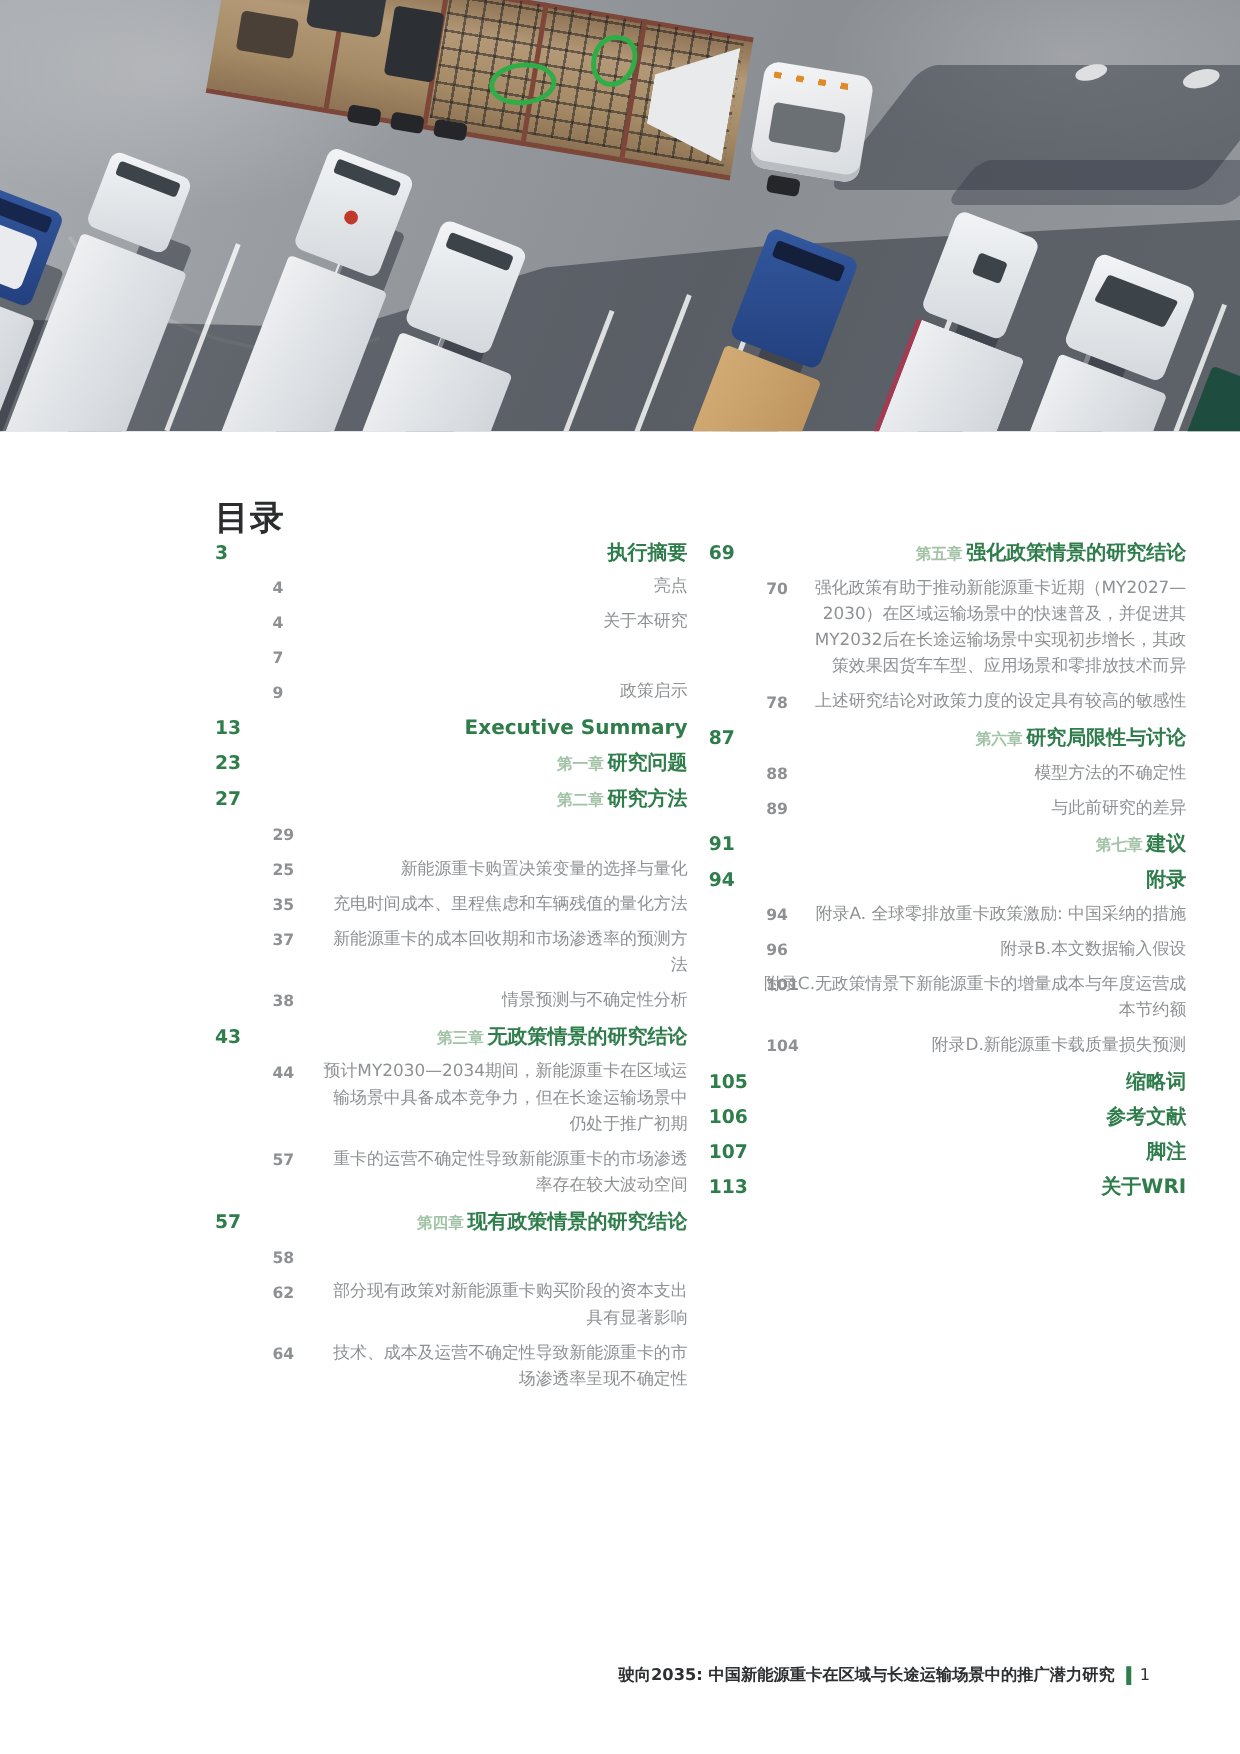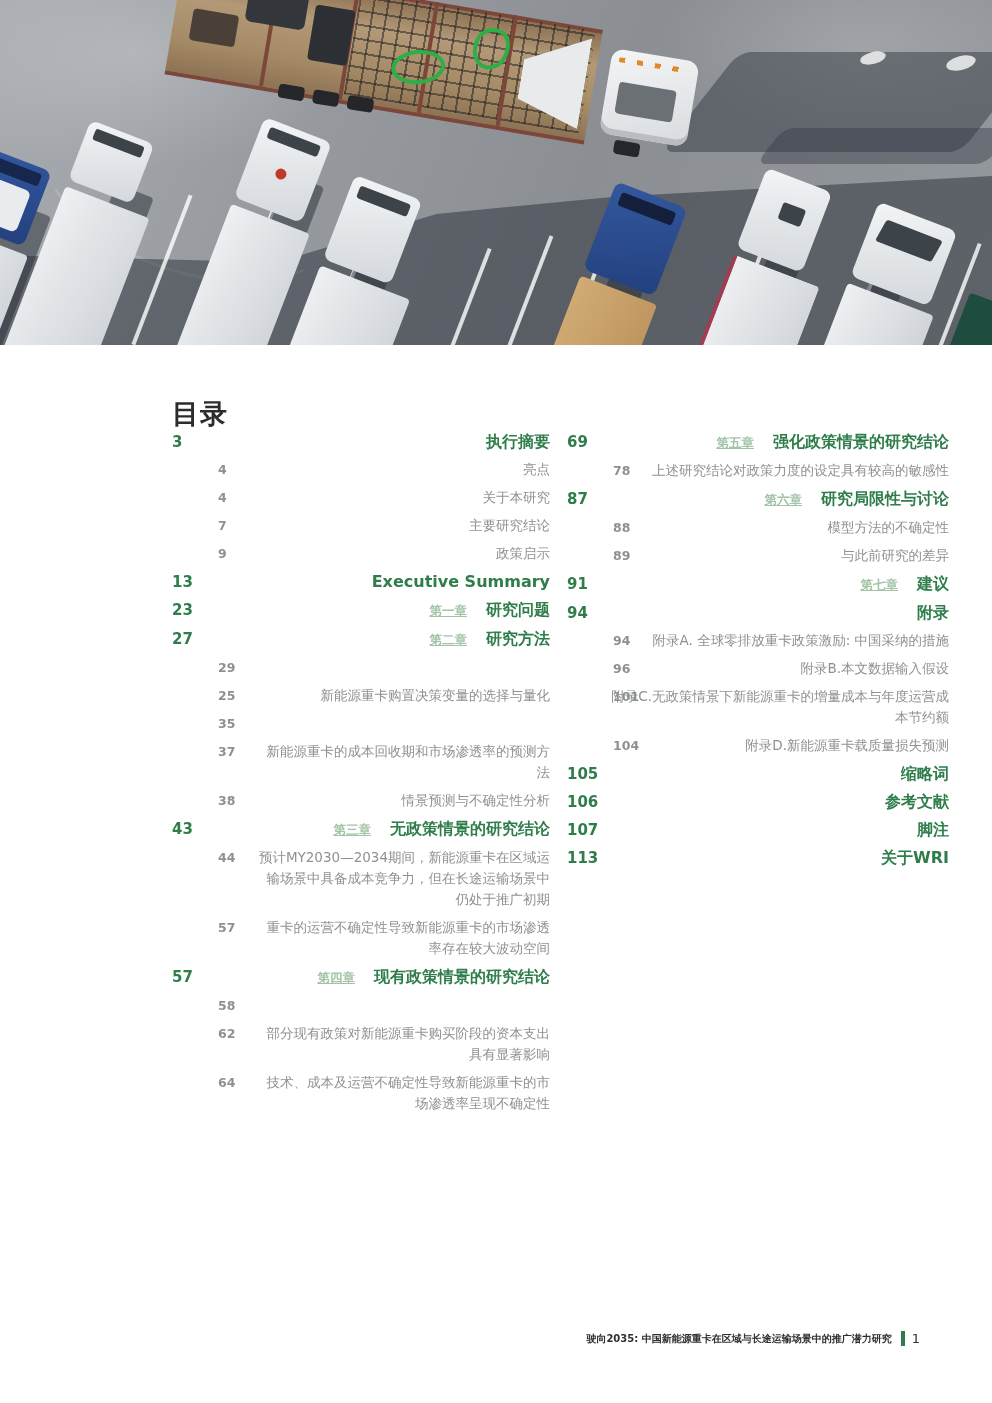--- a/index.html
+++ b/index.html
@@ -60,28 +60,28 @@
   .greenbox{left:958px;top:298px;width:42px;height:60px;background:#1e4d40;transform:rotate(21deg);border-radius:4px;}
   
   .toc-title{position:absolute;left:172px;top:378px;font-size:27px;font-weight:700;color:var(--dark-text);letter-spacing:1px;}
   .col{position:absolute;top:427px;}
   .col-left{left:172px;width:378px;}
   .col-right{left:567px;width:382px;}
   .toc-row{display:flex;align-items:flex-start;margin-bottom:7px;}
   .toc-row.chapter{margin-top:4px;margin-bottom:6px;}
   .toc-row.chapter .num{flex:0 0 48px;font-size:15px;line-height:22px;font-weight:700;color:var(--accent-green);}
   .toc-row.chapter .label{font-size:16px;line-height:22px;font-weight:700;color:var(--accent-green);}
-  .prefix{font-size:12.5px;font-weight:700;color:var(--light-green);margin-right:19px;text-decoration:underline;}
+  .prefix{font-size:12.5px;font-weight:700;color:var(--light-green);margin-right:3px;}
   .toc-row.sub .num{margin-left:46px;flex:0 0 37px;font-size:12.5px;line-height:21px;font-weight:700;color:var(--gray-text);}
   .toc-row.sub .label{font-size:13.5px;line-height:21px;color:var(--gray-text);overflow-wrap:break-word;}
   .toc-row .label{flex:1 1 auto;text-align:right;}
   .toc-row.hanging .label{text-indent:-44px;}
   
   .footer{position:absolute;top:1331px;right:72px;display:flex;align-items:center;}
-  .footer-title{font-size:10px;font-weight:700;color:#2e2f31;}
+  .footer-title{font-size:13px;font-weight:700;color:#2e2f31;}
   .footer-bar{width:4px;height:15px;background:var(--accent-green);margin:0 7px 0 9px;}
   .footer-page{font-size:13px;color:#2e2f31;}
 </style>
 </head>
 <body>
 
 <div class="hero">
   <div class="lp lp1"></div>
   <div class="lp lp2"></div>
   <div class="arc1"></div>
@@ -199,21 +199,20 @@
     <div class="toc-row sub">
       <span class="num">4</span>
       <span class="label">亮点</span>
     </div>
     <div class="toc-row sub">
       <span class="num">4</span>
       <span class="label">关于本研究</span>
     </div>
     <div class="toc-row sub">
       <span class="num">7</span>
-      <span class="label">主要研究结论</span>
     </div>
     <div class="toc-row sub">
       <span class="num">9</span>
       <span class="label">政策启示</span>
     </div>
     <div class="toc-row chapter">
       <span class="num">13</span>
       <span class="label">Executive Summary</span>
     </div>
     <div class="toc-row chapter">
@@ -226,20 +225,21 @@
     </div>
     <div class="toc-row sub">
       <span class="num">29</span>
     </div>
     <div class="toc-row sub">
       <span class="num">25</span>
       <span class="label">新能源重卡购置决策变量的选择与量化</span>
     </div>
     <div class="toc-row sub">
       <span class="num">35</span>
+      <span class="label">充电时间成本、里程焦虑和车辆残值的量化方法</span>
     </div>
     <div class="toc-row sub">
       <span class="num">37</span>
       <span class="label">新能源重卡的成本回收期和市场渗透率的预测方法</span>
     </div>
     <div class="toc-row sub">
       <span class="num">38</span>
       <span class="label">情景预测与不确定性分析</span>
     </div>
     <div class="toc-row chapter">
@@ -267,20 +267,24 @@
     </div>
     <div class="toc-row sub">
       <span class="num">64</span>
       <span class="label">技术、成本及运营不确定性导致新能源重卡的市场渗透率呈现不确定性</span>
     </div>
   </div>
 <div class="col col-right">
     <div class="toc-row chapter">
       <span class="num">69</span>
       <span class="label"><span class="prefix">第五章</span>强化政策情景的研究结论</span>
+    </div>
+    <div class="toc-row sub">
+      <span class="num">70</span>
+      <span class="label">强化政策有助于推动新能源重卡近期（MY2027—2030）在区域运输场景中的快速普及，并促进其MY2032后在长途运输场景中实现初步增长，其政策效果因货车车型、应用场景和零排放技术而异</span>
     </div>
     <div class="toc-row sub">
       <span class="num">78</span>
       <span class="label">上述研究结论对政策力度的设定具有较高的敏感性</span>
     </div>
     <div class="toc-row chapter">
       <span class="num">87</span>
       <span class="label"><span class="prefix">第六章</span>研究局限性与讨论</span>
     </div>
     <div class="toc-row sub">

